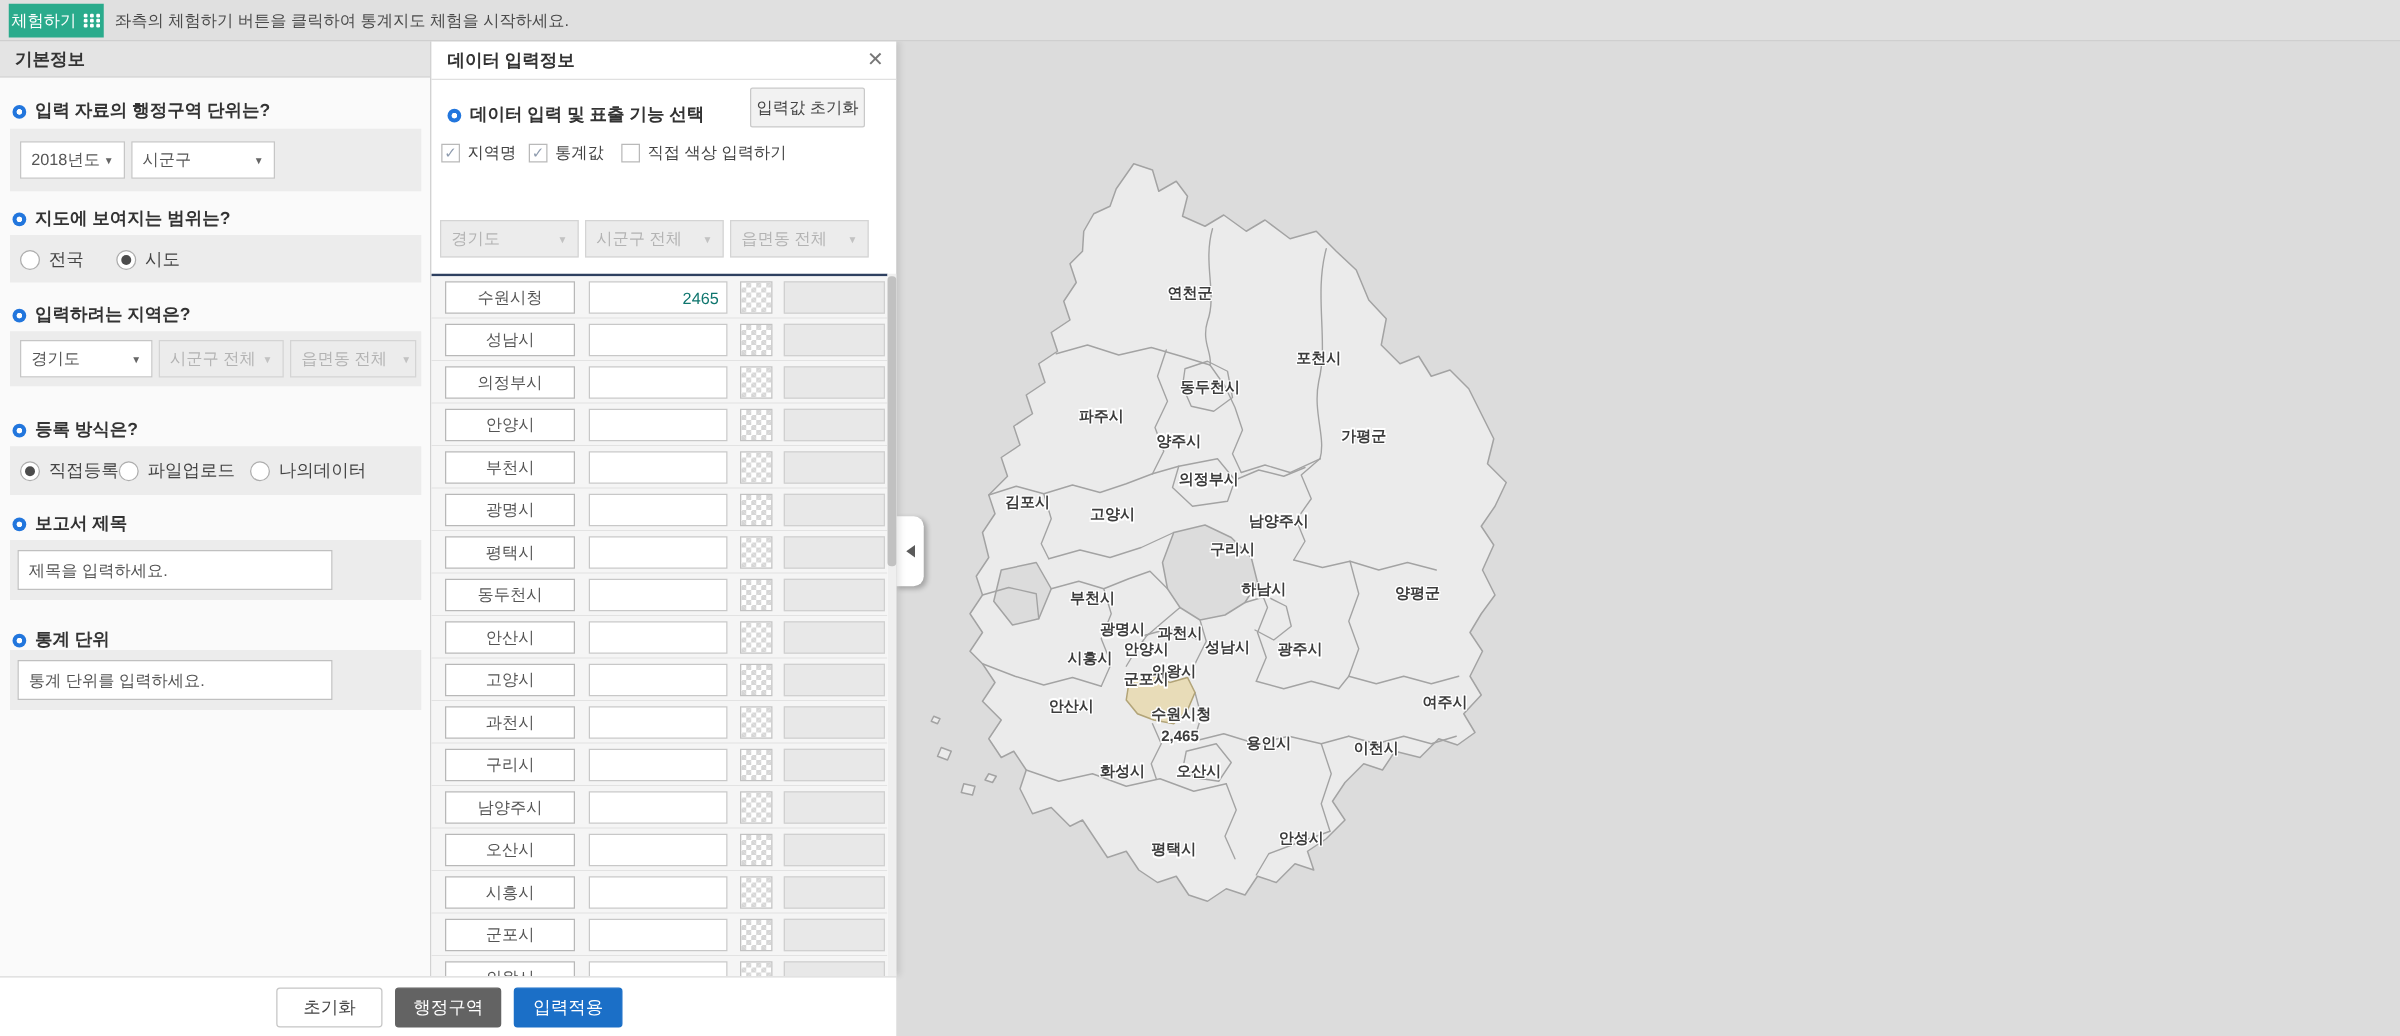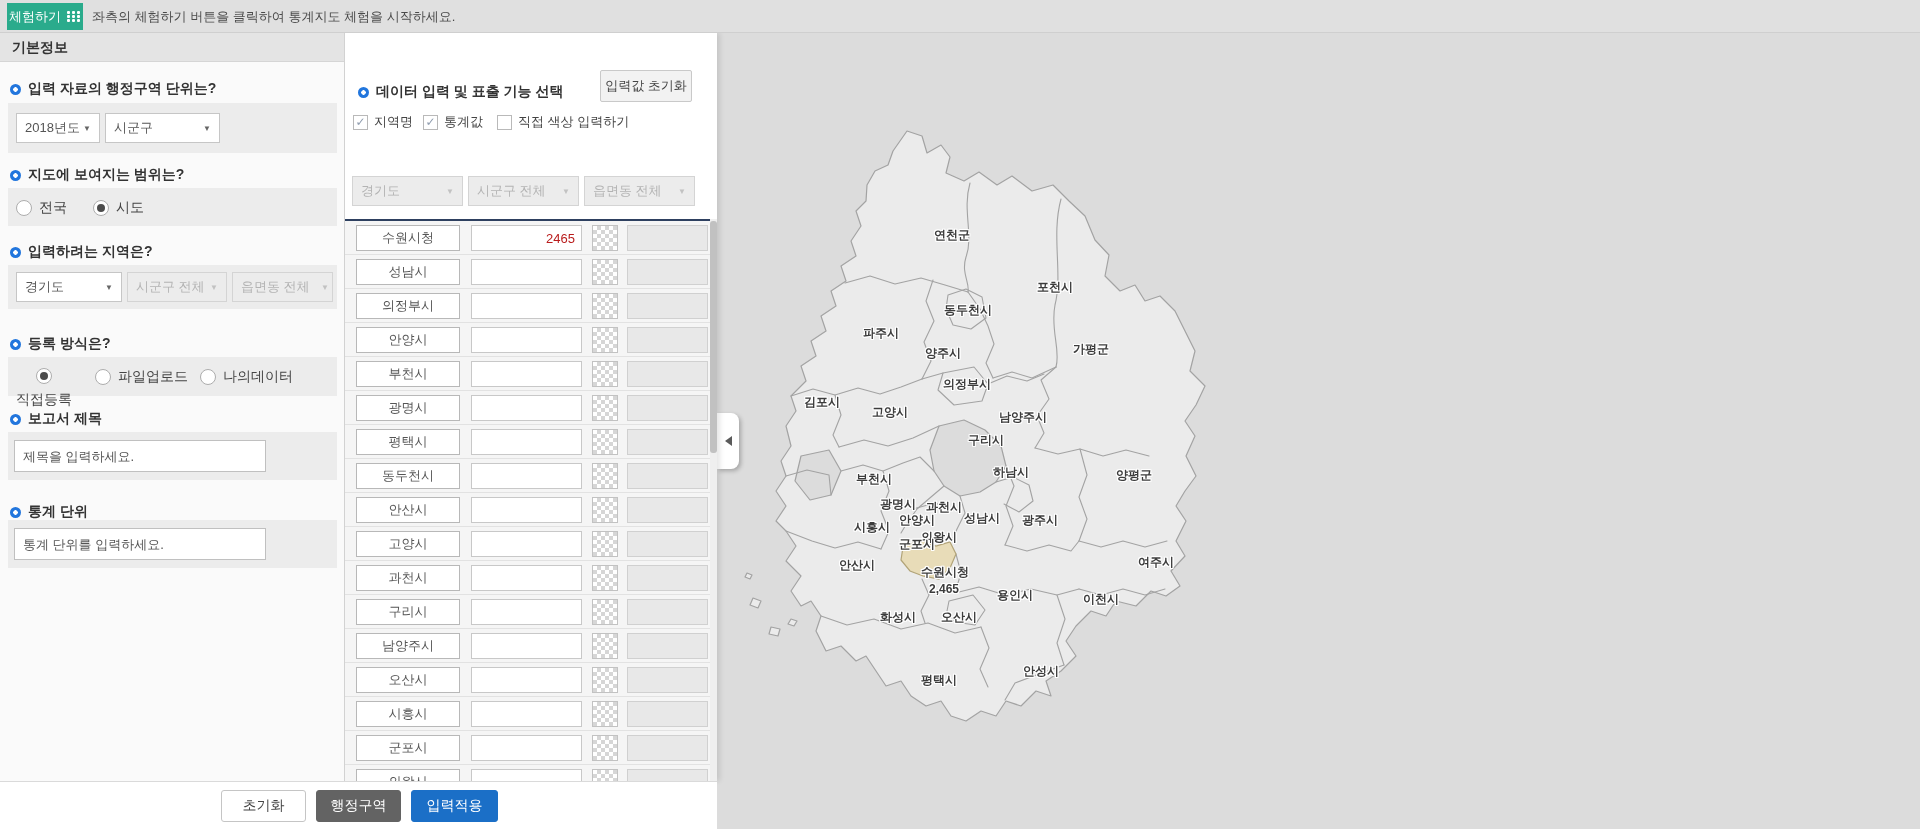--- a/index.html
+++ b/index.html
@@ -58,21 +58,21 @@
     display:flex; align-items:center; padding-left:13px; font-size:12.5px; color:#3f5c8e; }
   #filter-row { position:absolute; left:0; top:143px; width:372px; }
   #filter-row .select { position:absolute; width:111px; }
   #table-wrap { position:absolute; left:0; top:186px; width:365px; height:562px;
     border-top:2px solid #2e4060; overflow:hidden; background:#fff; }
   .trow { position:relative; height:34px; background:#f5f5f5; border-bottom:1px solid #e2e2e2; }
   .namebox { position:absolute; left:11px; top:4px; width:104px; height:26px; background:#fff;
     border:1px solid #b8b8b8; font-size:13px; color:#555; text-align:center; line-height:24px;
     cursor:pointer; }
   .valinput { position:absolute; left:126px; top:4px; width:111px; height:26px; background:#fff;
-    border:1px solid #c8c8c8; font-size:13px; color:#b91c1c; text-align:right; padding:0 6px;
+    border:1px solid #c8c8c8; font-size:13px; color:#0f766e; text-align:right; padding:0 6px;
     font-family:inherit; }
   .swatch { position:absolute; left:247px; top:4px; width:26px; height:26px; border:1px solid #c2c2c2;
     cursor:pointer;
     background-image:
       linear-gradient(45deg,#d6d6d6 25%,transparent 25%),
       linear-gradient(-45deg,#d6d6d6 25%,transparent 25%),
       linear-gradient(45deg,transparent 75%,#d6d6d6 75%),
       linear-gradient(-45deg,transparent 75%,#d6d6d6 75%);
     background-size:8px 8px; background-position:0 0,0 4px,4px -4px,-4px 0; background-color:#fff; }
   .graybox { position:absolute; left:282px; top:4px; width:81px; height:26px; background:#e8e8e8;
@@ -174,21 +174,21 @@
       <span>읍면동 전체</span>
         <span class="arr">▼</span>
     </div>
   </div>
 
   <div class="q-label" style="top:302px;">
     <span class="bullet"></span>
     <span>등록 방식은?</span>
   </div>
   <div class="graybox-sec" style="top:324px; height:39px;">
-    <div class="radio-item" style="position:absolute; left:8px; top:11px;flex-direction:column;">
+    <div class="radio-item" style="position:absolute; left:8px; top:11px;">
       <span class="radio sel"></span>
       <span>직접등록</span>
     </div>
     <div class="radio-item" style="position:absolute; left:87px; top:11px;">
       <span class="radio"></span>
       <span>파일업로드</span>
     </div>
     <div class="radio-item" style="position:absolute; left:192px; top:11px;">
       <span class="radio"></span>
       <span>나의데이터</span>
@@ -206,20 +206,24 @@
   <div class="q-label" style="top:470px;">
     <span class="bullet"></span>
     <span>통계 단위</span>
   </div>
   <div class="graybox-sec" style="top:487px; height:48px;">
     <input class="txt-input" style="position: absolute; left: 6px; top: 8px; width: 252px;" placeholder="통계 단위를 입력하세요.">
   </div>
 </div>
 
 <div id="mid-panel">
+  <div id="mid-header">
+    <div id="mid-title">데이터 입력정보</div>
+    <span id="close-x">✕</span>
+  </div>
 
   <div class="q-label" style="top:50px; left:13px;">
     <span class="bullet"></span>
     <span>데이터 입력 및 표출 기능 선택</span>
   </div>
   <button id="reset-values-btn">입력값 초기화</button>
 
   <div class="cb-item" style="position:absolute; left:8px; top:80px;">
     <span class="cb">✓</span>
     <span>지역명</span>

